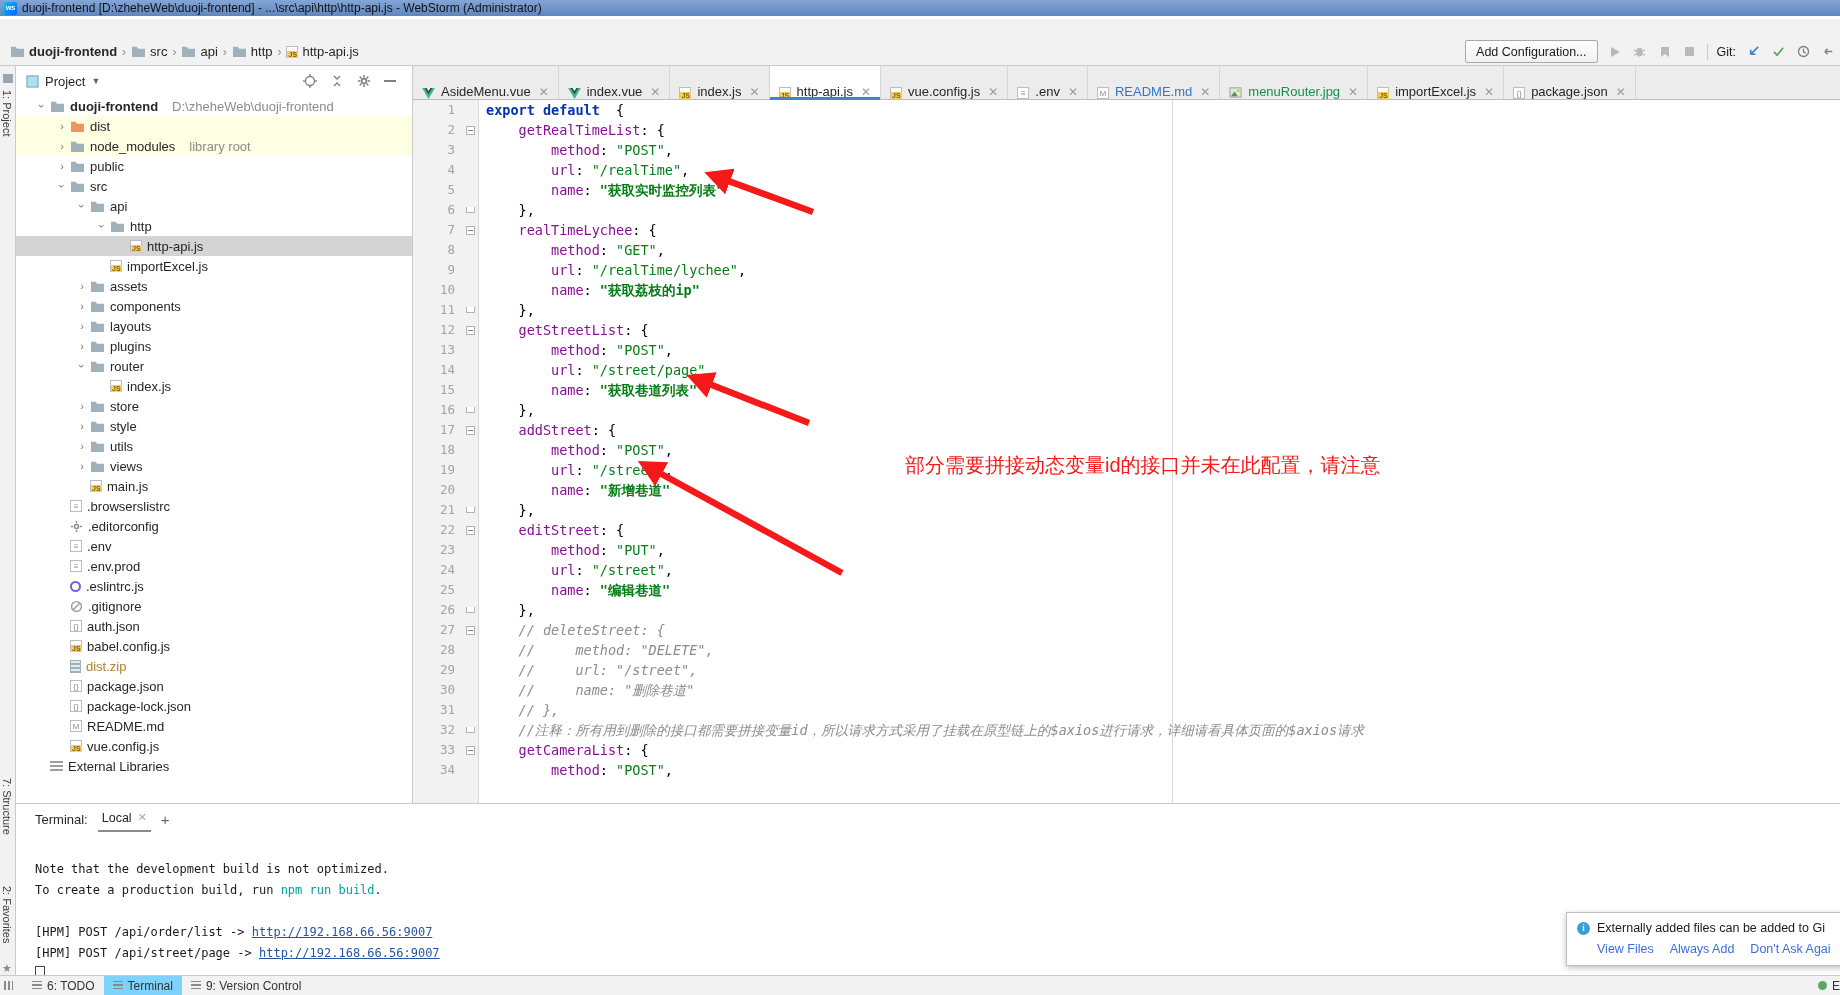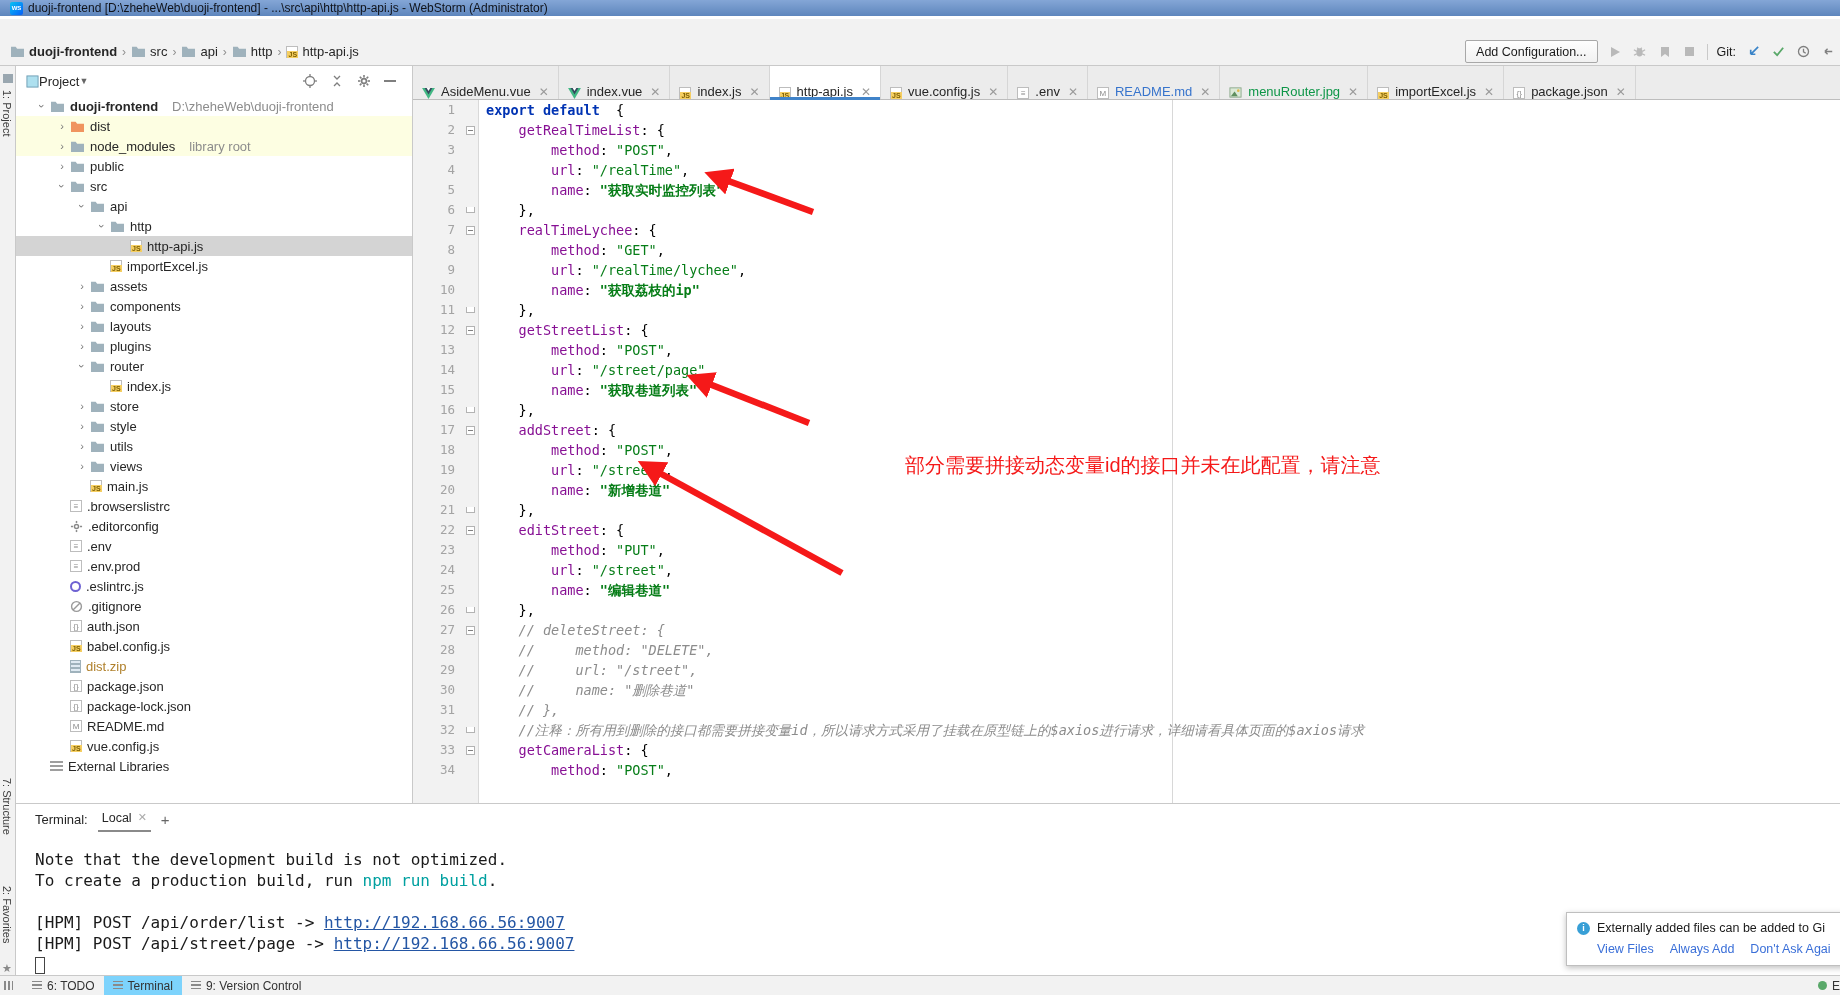--- a/index.html
+++ b/index.html
@@ -2,21 +2,21 @@
 <html><head>
 <meta charset="utf-8">
 <style>
   html,body{margin:0;padding:0;}
   body{width:1840px;height:995px;position:relative;overflow:hidden;background:#fff;
        font-family:"Liberation Sans","DejaVu Sans",sans-serif;font-size:13px;color:#1a1a1a;
        -webkit-font-smoothing:antialiased;}
   .abs{position:absolute;}
   
   #titlebar{left:0;top:0;width:1840px;height:16px;background:linear-gradient(#84a6d6,#5e86bd);
-            display:flex;align-items:center;padding-left:10px;box-sizing:border-box;gap:5px;}
+            display:flex;align-items:center;padding-left:4px;box-sizing:border-box;gap:5px;}
   #ws-logo{width:13px;height:13px;border-radius:2px;background:linear-gradient(135deg,#07c3f2,#075ffa);
            color:#fff;font-size:6px;font-weight:bold;display:flex;align-items:center;justify-content:center;}
   #window-title{font-size:12px;color:#10131a;white-space:nowrap;}
   
   #menubar{left:0;top:19px;width:1840px;height:19px;background:#f2f2f2;display:flex;align-items:center;padding-left:6px;box-sizing:border-box;}
   .menu-item{padding:0 8px;font-size:12px;color:#b91c1c;margin-top:44px;}
   
   #toolbar{left:0;top:38px;width:1840px;height:28px;background:#f2f2f2;border-bottom:1px solid #c9c9c9;box-sizing:border-box;}
   #breadcrumb{position:absolute;left:10px;top:0;height:27px;display:flex;align-items:center;gap:4px;white-space:nowrap;}
   .bc-item{display:flex;align-items:center;gap:4px;font-size:13px;color:#262626;}
@@ -27,21 +27,21 @@
   .tb-ic{width:16px;height:16px;display:inline-flex;align-items:center;justify-content:center;}
   .tb-sep{width:1px;height:16px;background:#c9c9c9;}
   #git-label{font-size:12.5px;color:#1a1a1a;}
   
   #stripe{left:0;top:66px;width:16px;height:909px;background:#f2f2f2;border-right:1px solid #c9c9c9;box-sizing:border-box;}
   .stripe-label{position:absolute;left:1px;writing-mode:vertical-rl;font-size:11px;color:#3c3c3c;white-space:nowrap;}
   .stripe-ic{position:absolute;left:3px;width:10px;height:9px;background:#9aa7b0;}
   #stripe-star{position:absolute;left:2px;color:#8a8a8a;font-size:11px;}
   
   #project-panel{left:16px;top:66px;width:397px;height:737px;background:#fff;border-right:1px solid #c9c9c9;box-sizing:border-box;overflow:hidden;}
-  #project-header{height:30px;display:flex;align-items:center;padding-left:10px;}
+  #project-header{height:30px;display:flex;align-items:center;padding-left:10px;gap:6px;}
   #project-title{font-size:13px;color:#262626;}
   .ph-caret{font-size:9px;color:#666;}
   #project-header-icons{margin-left:auto;margin-right:16px;display:flex;gap:13px;align-items:center;}
   #tree{position:absolute;left:0;top:30px;right:0;}
   .row{height:20px;display:flex;align-items:center;white-space:nowrap;font-size:13px;color:#262626;}
   .row.hl{background:#fdfee2;}
   .row.sel{background:#d4d4d4;}
   .chev{width:16px;flex:none;text-align:center;color:#787878;font-size:11px;}
   .chev.open{transform:rotate(90deg);}
   .row .lbl{margin-left:5px;}
@@ -84,21 +84,21 @@
   #arrow-layer{left:0;top:0;width:1840px;height:995px;pointer-events:none;z-index:6;}
   #red-note{left:905px;top:452px;font-size:20px;color:#f51919;z-index:6;white-space:nowrap;
             font-family:"Liberation Sans","DejaVu Sans",sans-serif;}
   
   #terminal{left:16px;top:803px;width:1824px;height:172px;background:#fff;border-top:1px solid #c9c9c9;box-sizing:border-box;}
   #term-header{height:30px;display:flex;align-items:center;padding-left:19px;gap:10px;}
   #term-label{font-size:13px;color:#262626;}
   #term-tab{font-size:12.5px;color:#262626;border-bottom:2px solid #8a8a8a;padding:4px 4px 5px 4px;display:flex;gap:6px;align-items:center;}
   #term-tab .x{color:#aaa;font-size:11px;}
   #term-plus{color:#666;font-size:15px;}
-  #term-body{position:absolute;left:19px;top:45px;right:10px;font-family:"DejaVu Sans Mono","Liberation Mono",monospace;font-size:16px;color:#1a1a1a;}
+  #term-body{position:absolute;left:19px;top:55px;right:10px;font-family:"DejaVu Sans Mono","Liberation Mono",monospace;font-size:12px;color:#1a1a1a;}
   .tl{height:21px;line-height:21px;white-space:pre;}
   .tm-cmd{color:#00a0a0;}
   .tm-link{color:#2456a4;text-decoration:underline;}
   #term-cursor{display:inline-block;width:8px;height:15px;border:1px solid #444;vertical-align:middle;}
   
   #notification{left:1566px;top:912px;width:310px;height:54px;background:#fff;border:1px solid #bfbfbf;
                 box-shadow:0 2px 6px rgba(0,0,0,.25);z-index:10;box-sizing:border-box;padding:8px 10px;}
   #notif-row1{display:flex;align-items:center;gap:7px;font-size:12.5px;color:#1a1a1a;white-space:nowrap;}
   #notif-info{width:13px;height:13px;border-radius:50%;background:#389fd6;color:#fff;font-size:9px;font-weight:bold;
               display:flex;align-items:center;justify-content:center;flex:none;}

